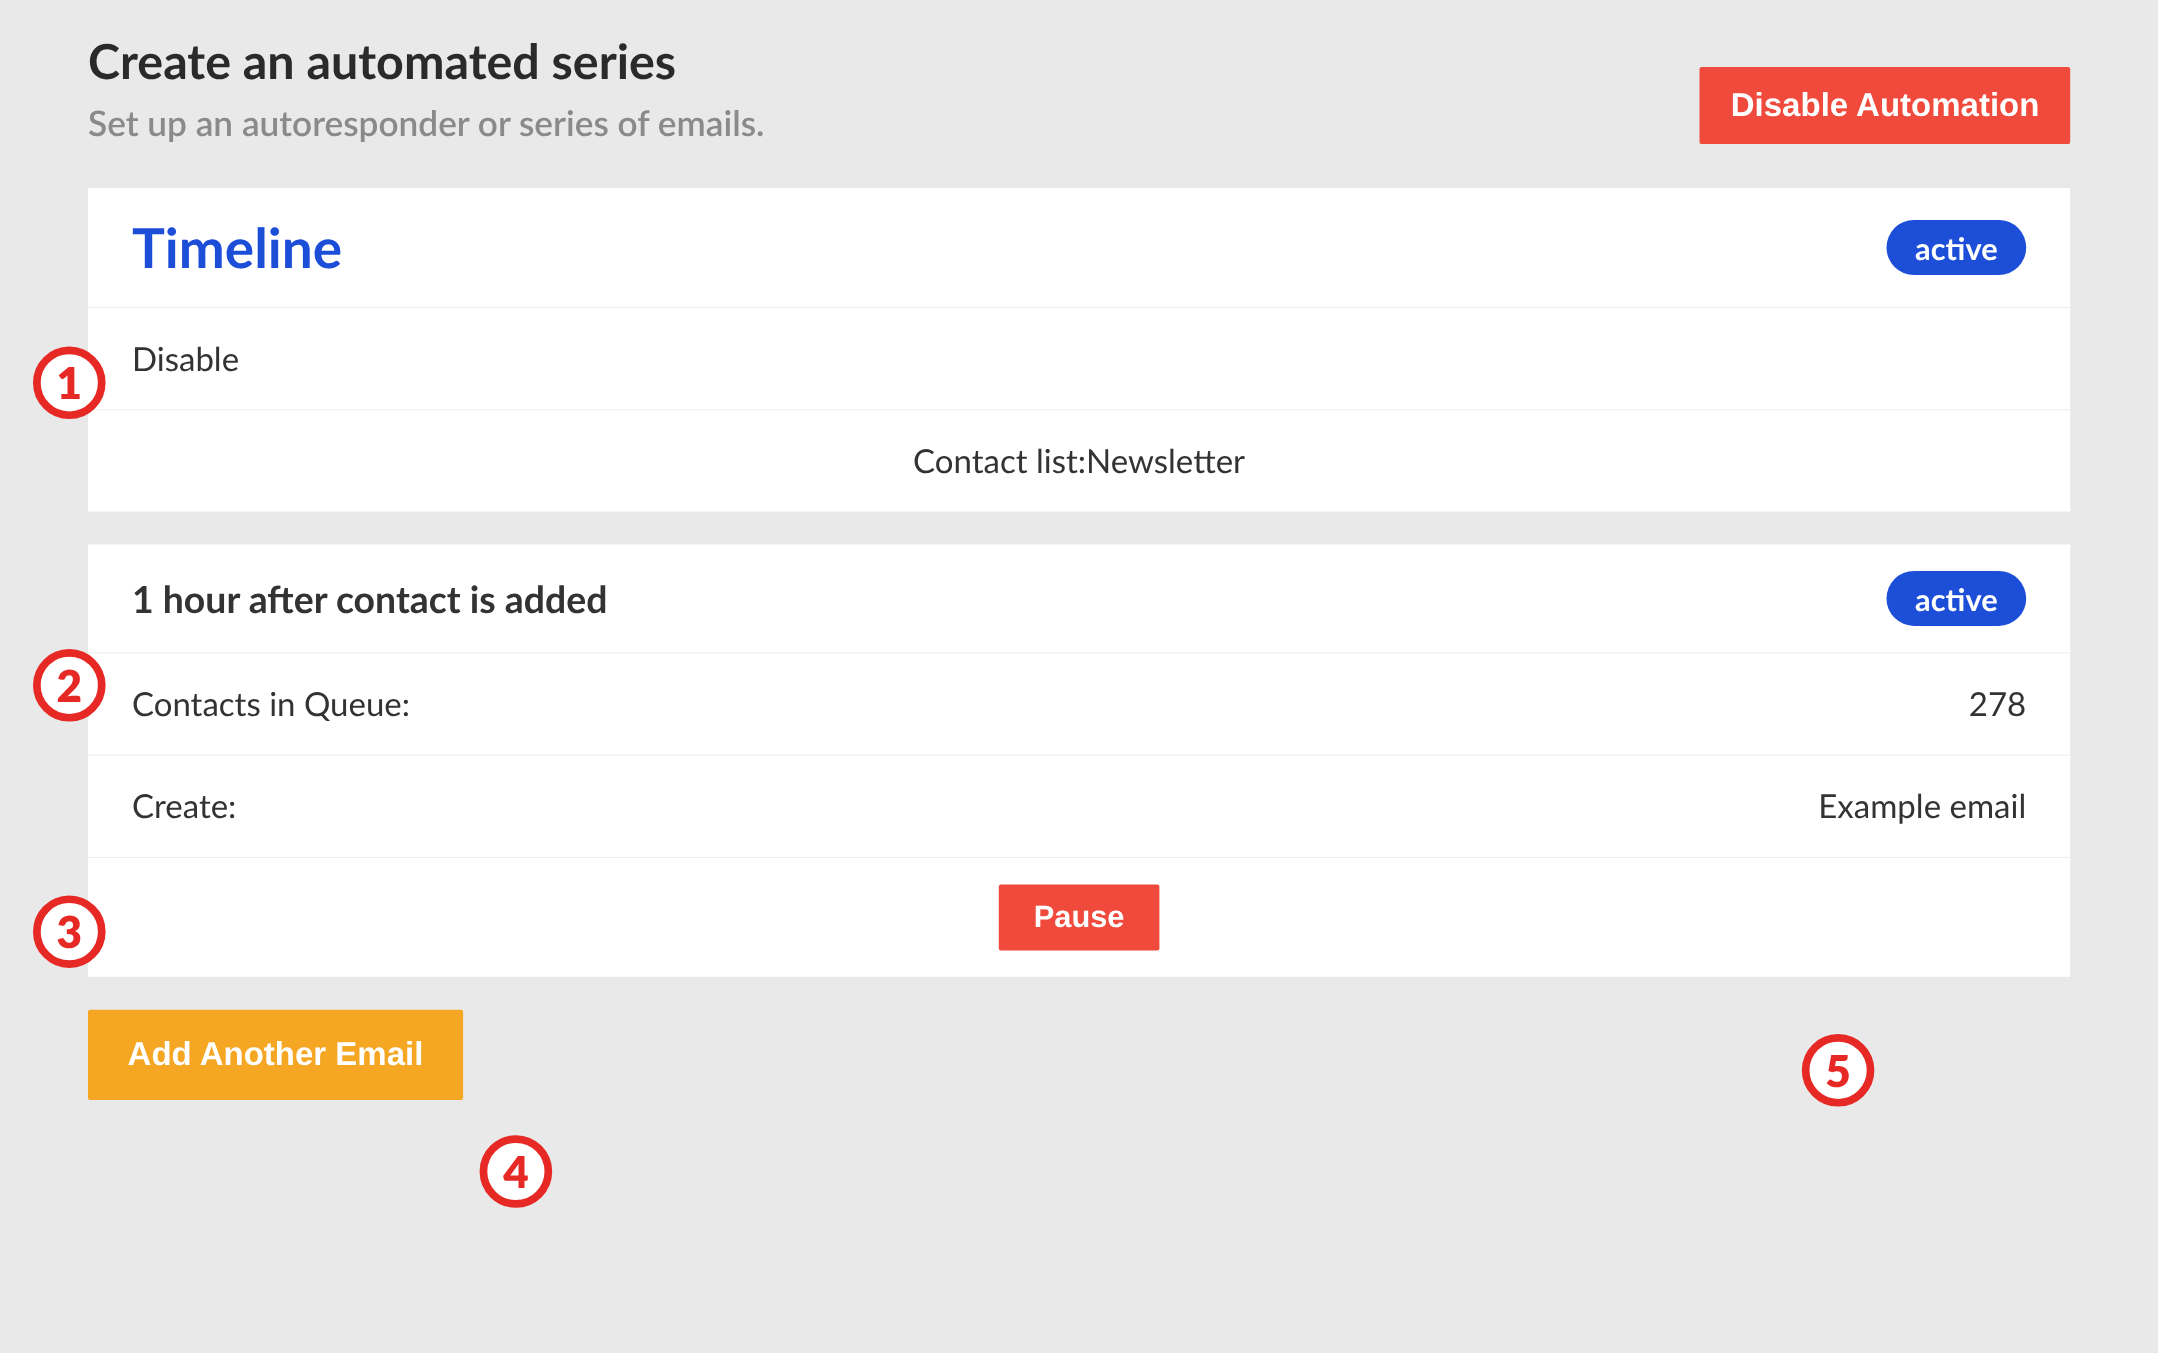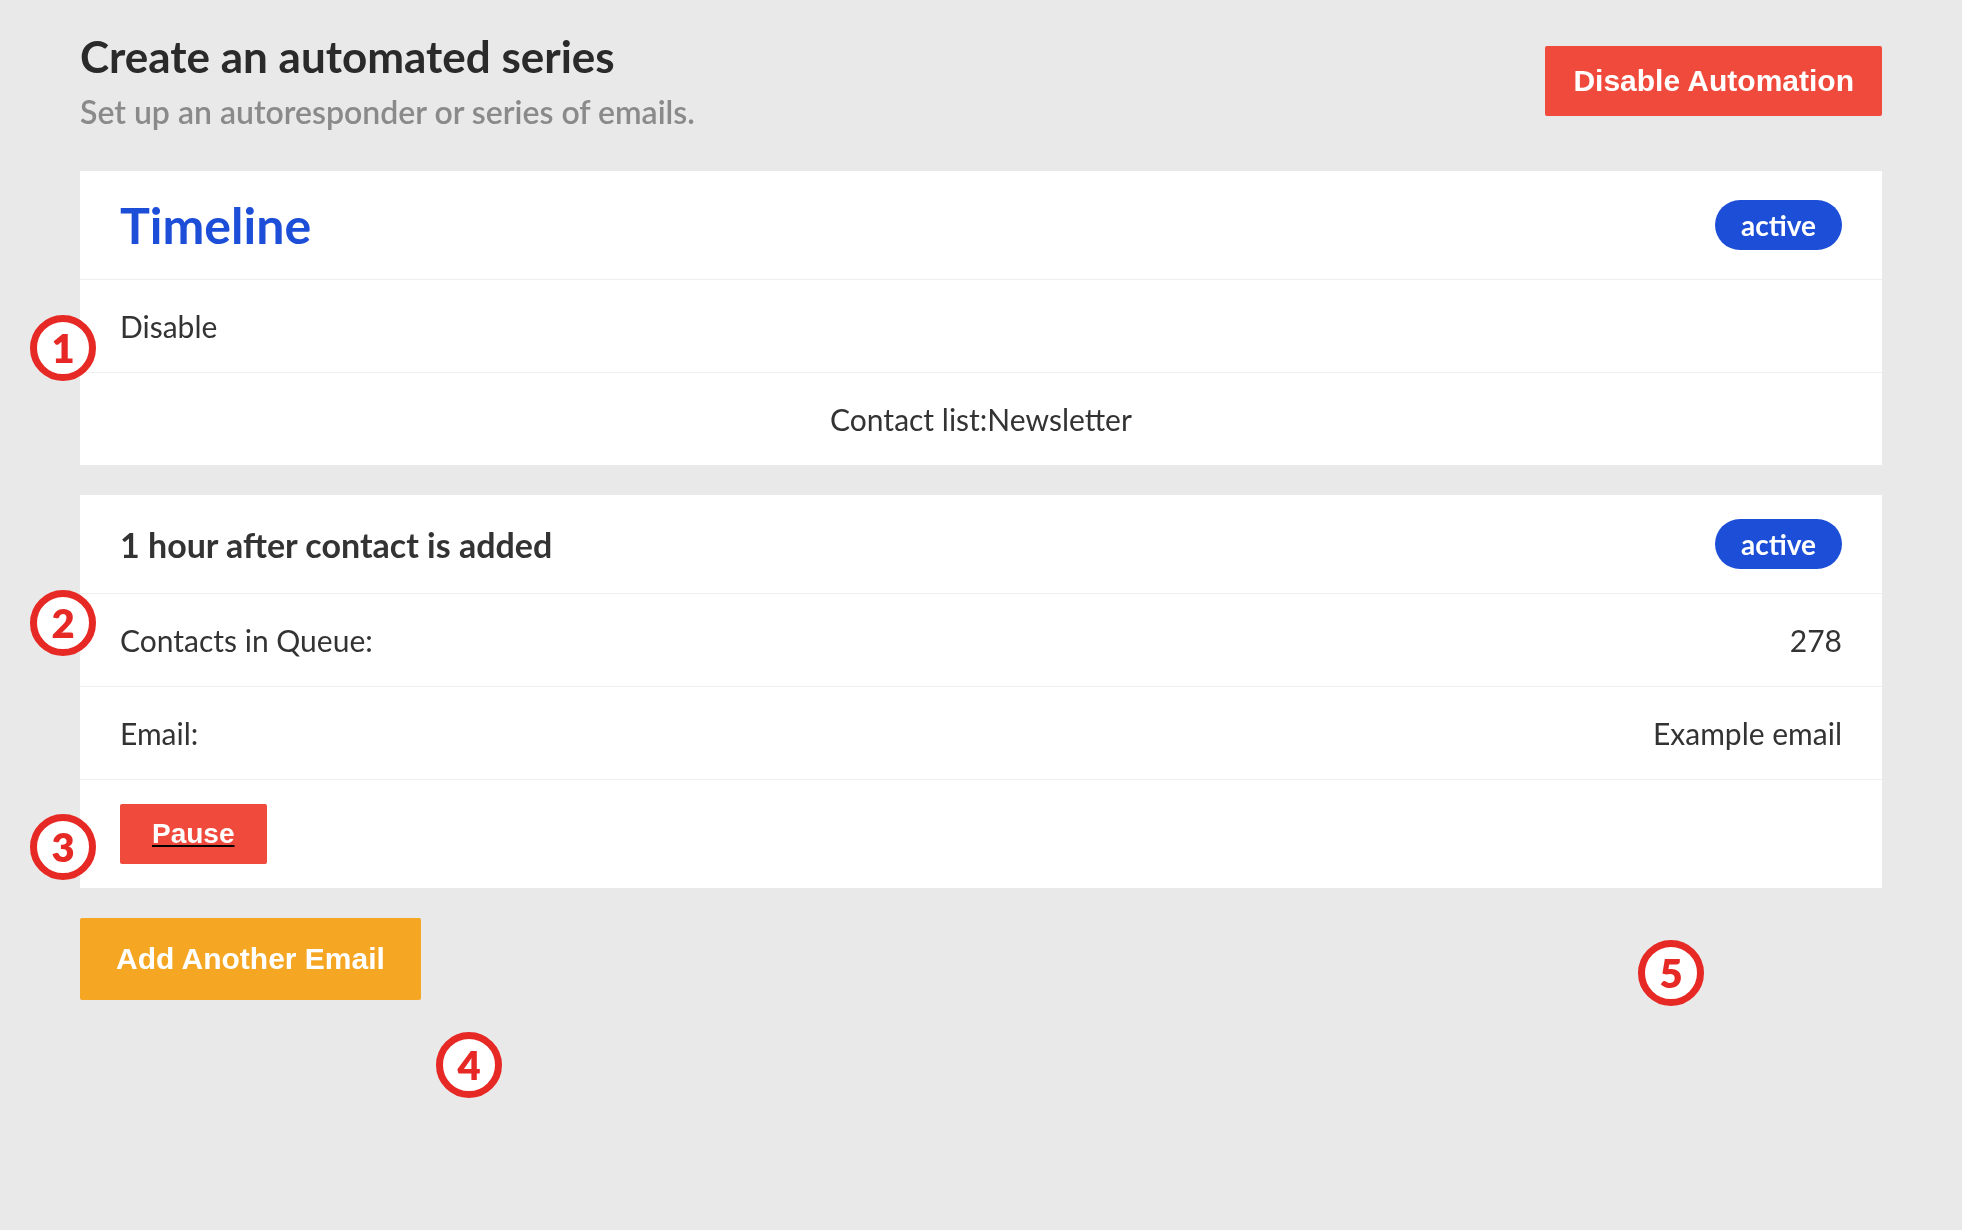--- a/index.html
+++ b/index.html
@@ -11,21 +11,21 @@
       font-family: -apple-system, BlinkMacSystemFont, 'Segoe UI', 'Lato', sans-serif;
       background: #e9e9e9;
       width: 1962px;
       height: 1230px;
       position: relative;
       padding: 30px 80px;
     }
     .header {
       display: flex;
       justify-content: space-between;
-      align-items: center;
+      align-items: flex-end;
       margin-bottom: 40px;
     }
     .header-left h1 {
       font-size: 44px;
       font-weight: 700;
       color: #2a2a2a;
       margin-bottom: 10px;
     }
     .header-left p {
       font-size: 32px;
@@ -87,25 +87,24 @@
     }
     .row-label {
       font-weight: 400;
     }
     .row-value {
       font-weight: 400;
       color: #333;
     }
     .action-row {
       display: flex;
-      justify-content: flex-start;
+      justify-content: center;
       align-items: center;
       padding: 24px 40px;
       position: relative;
-      text-decoration: underline;
     }
     .btn-pause {
       background: #f04a3c;
       color: #fff;
       font-weight: 700;
       font-size: 28px;
       border: none;
       padding: 14px 32px;
       cursor: pointer;
       border-radius: 2px;
@@ -171,21 +170,21 @@
 <div class="card">
   <div class="card-header">
     <h3>1 hour after contact is added</h3>
     <span class="badge-active">active</span>
   </div>
   <div class="row">
     <span class="row-label">Contacts in Queue:</span>
     <span class="row-value">278</span>
   </div>
   <div class="row">
-    <span class="row-label">Email:</span>
+    <span class="row-label">Create:</span>
     <span class="row-value">Example email</span>
   </div>
   <div class="action-row">
     <button class="btn-pause">Pause</button>
   </div>
 </div>
 
 <button class="btn-add">Add Another Email</button>
 
 <div class="callout ca1">1</div>

